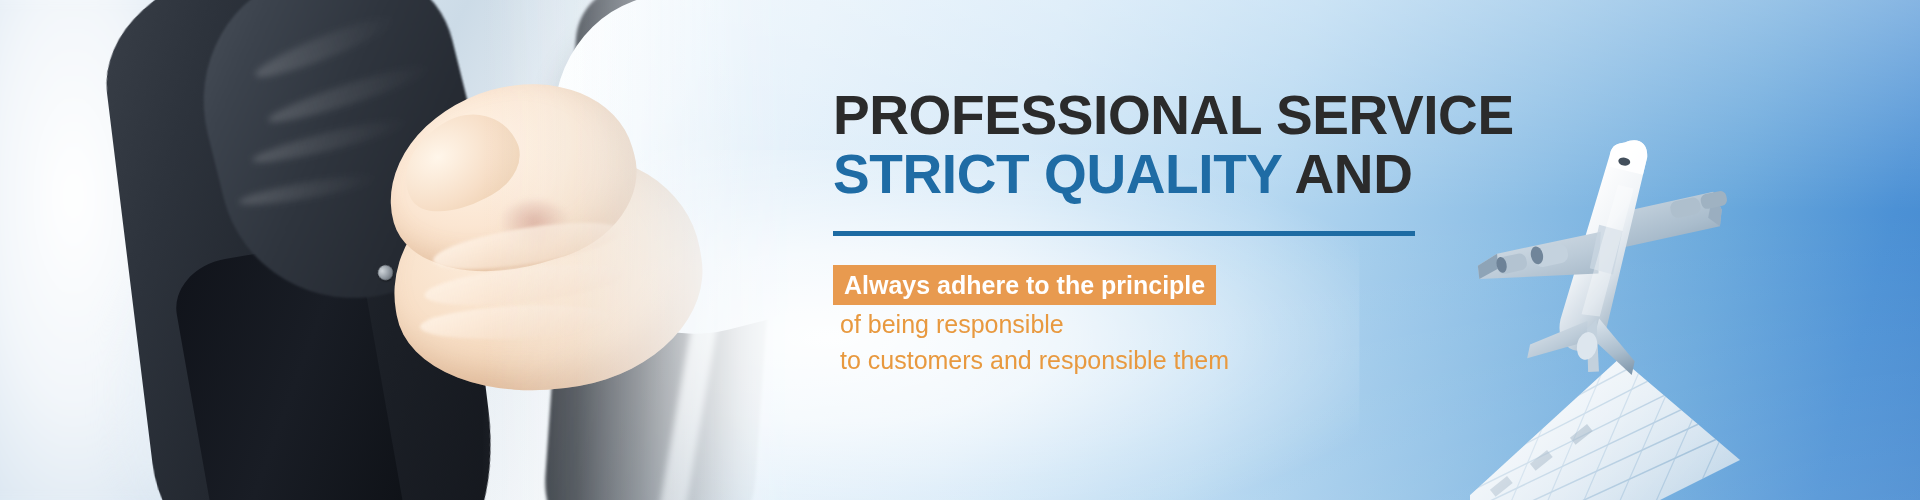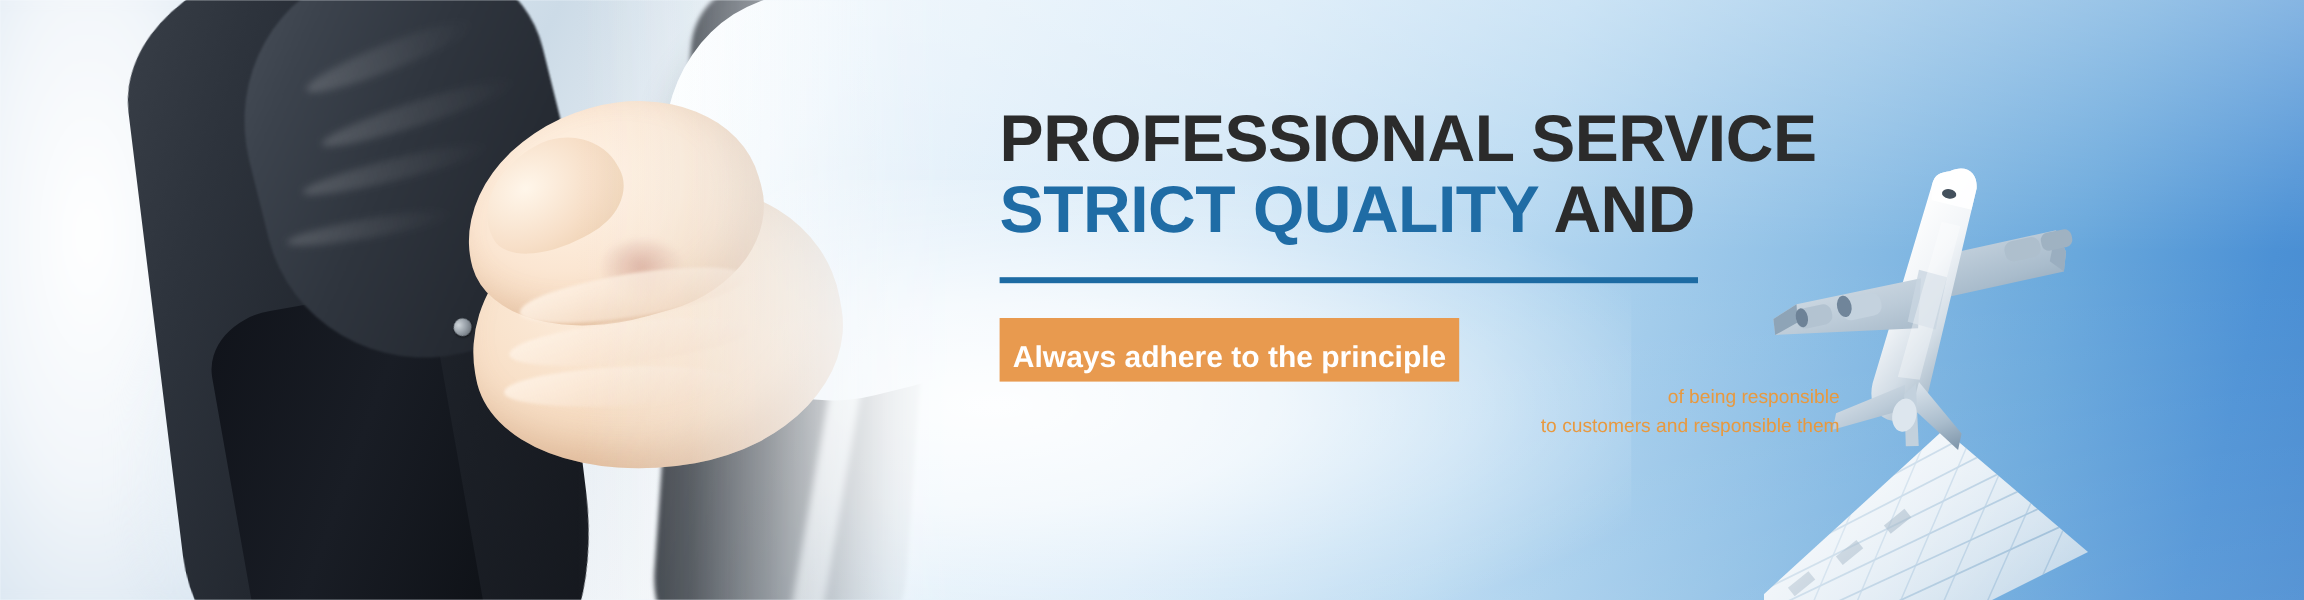--- a/index.html
+++ b/index.html
@@ -333,32 +333,31 @@
   }
 
   .tagline { margin-top: 29px; }
   .tag-hl {
     display: inline-block;
     background: #e89a4f;
     color: #ffffff;
     font-size: 25px;
     font-weight: 600;
     line-height: 1.16;
-    padding: 19px 11px 5px 11px;
+    padding: 6px 11px 5px 11px;
     white-space: nowrap;
   }
   .tag-line {
     color: #e8993f;
-    font-size: 16px;
+    font-size: 25px;
     font-weight: 500;
     line-height: 1.32;
     padding-left: 7px;
     margin-top: 3px;
     white-space: nowrap;
-    text-align: right;
   }
 </style>
 </head>
 <body>
 
 <div class="banner">
 
   <div class="sky"></div>
   <div class="sky-glow"></div>
 

